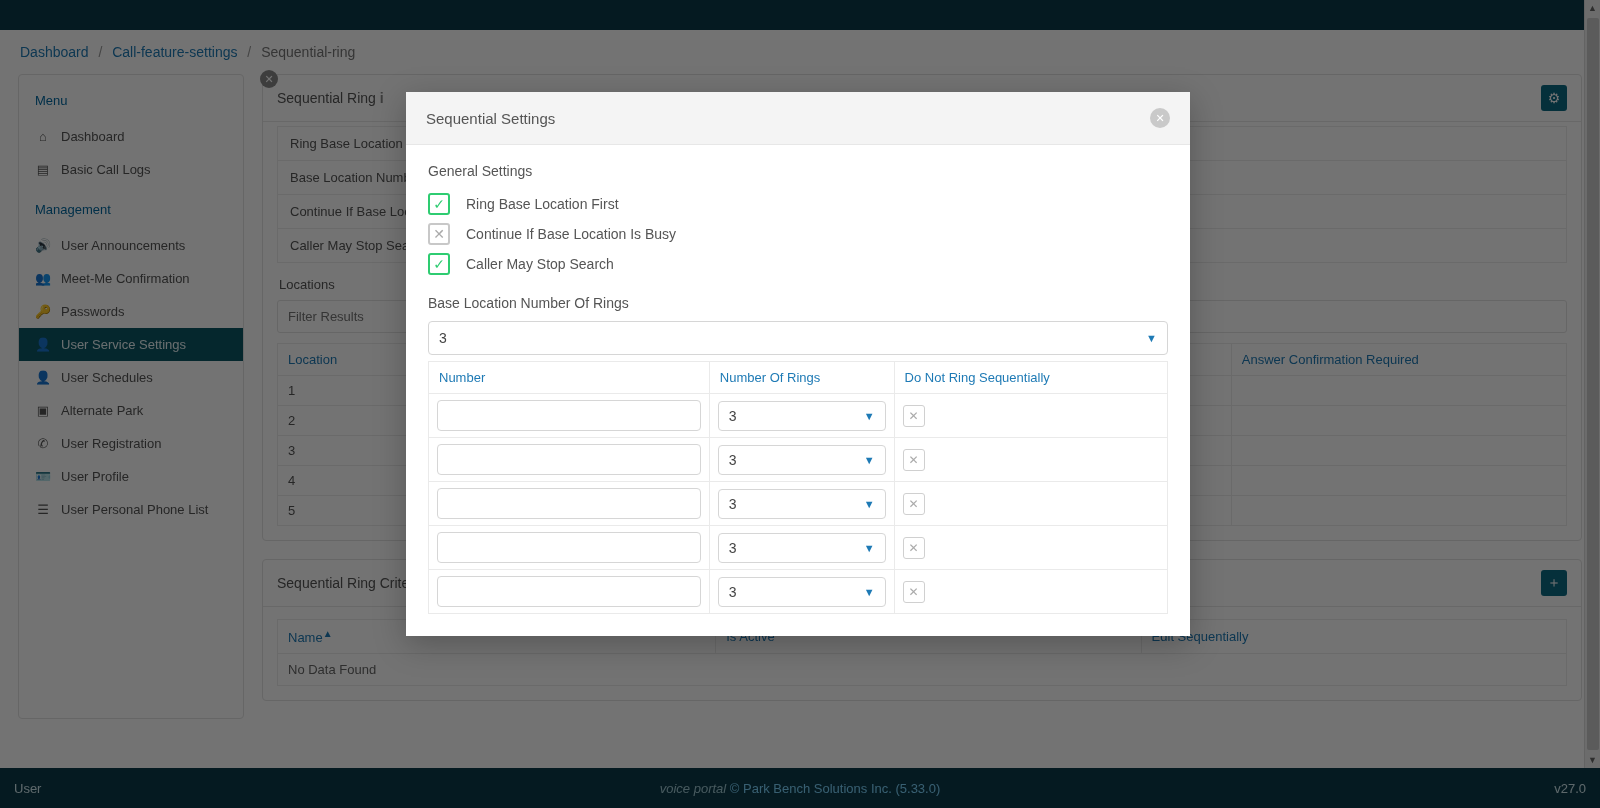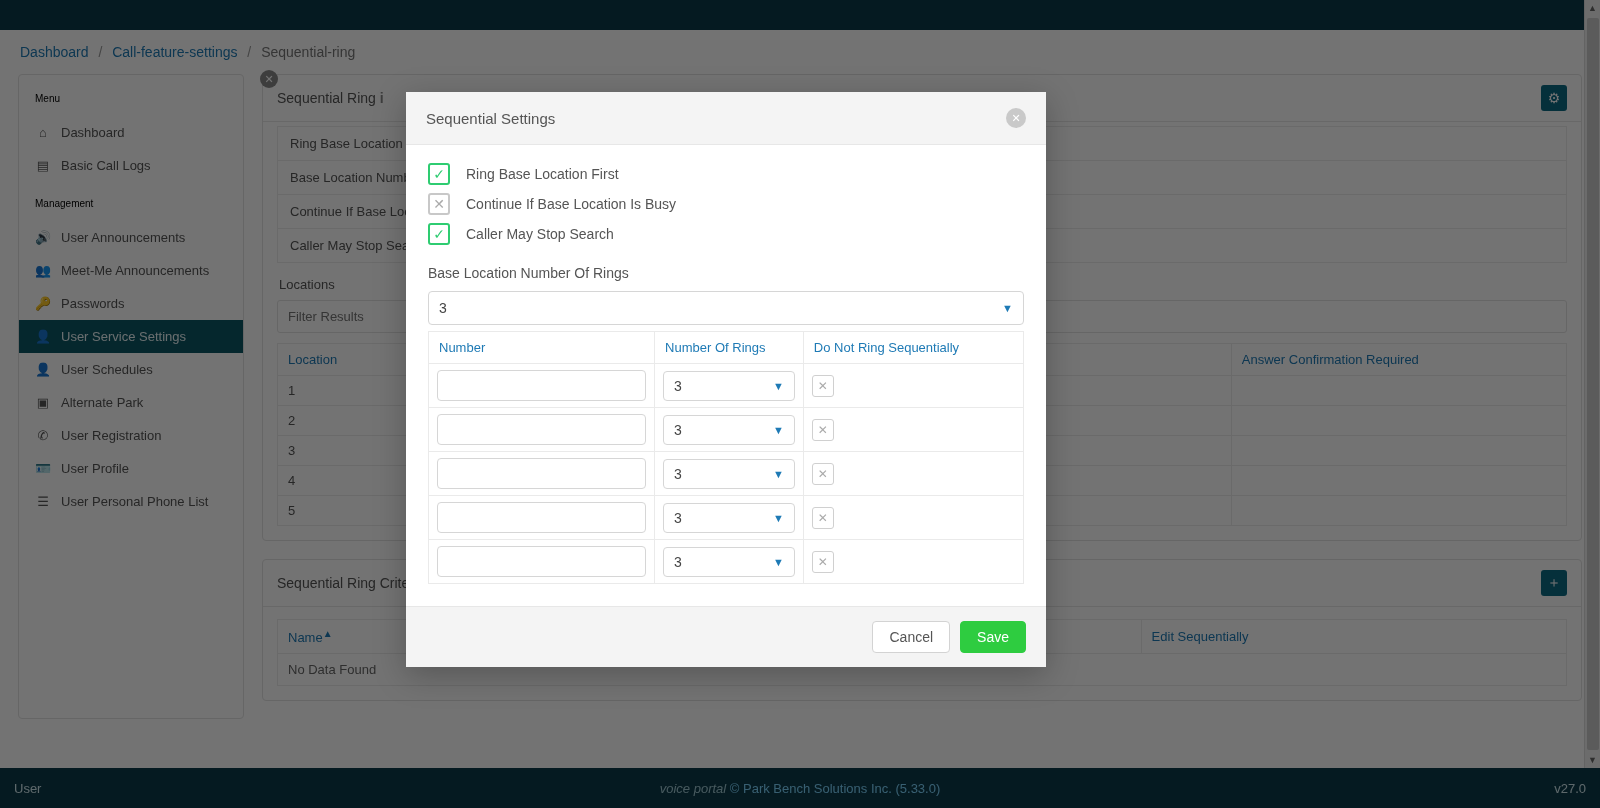--- a/index.html
+++ b/index.html
@@ -41,22 +41,22 @@
   
   .sidebar {
     width: 226px;
     border: 1px solid #e2e2e2;
     border-radius: 4px;
     padding: 12px 0;
     background: #fff;
   }
   .sidebar .title {
     padding: 6px 16px 12px;
-    font-size: 10px;
-    color: #000000;
+    font-size: 13px;
+    color: #0369a1;
   }
   .sidebar .item {
     display: flex; align-items: center;
     gap: 10px;
     padding: 9px 16px;
     color: #555;
     cursor: pointer;
     font-size: 13px;
   }
   .sidebar .item.active {
@@ -122,21 +122,21 @@
   .vscroll {
     position:absolute; right:0; top:0; bottom:40px;
     width:16px; background:#f0f0f0; border-left:1px solid #dcdcdc;
     display:flex; flex-direction:column; justify-content:space-between; align-items:center;
   }
   .vscroll .arrow { width:100%; height:16px; display:flex;align-items:center;justify-content:center; color:#666; font-size:9px; cursor:pointer;}
   .vscroll .thumb { width:12px; flex:1; background:#c9c9c9; border-radius:2px; margin:2px 0;}
   
   .modal {
     position:absolute; z-index:100;
-    width: 640px;
+    width: 784px;
     left: 406px; top: 92px;
     background:#fff; border-radius:0;
     box-shadow: 0 8px 30px rgba(0,0,0,0.25);
     overflow:hidden;
   }
   .modal-head {
     background:#f4f4f4;
     padding: 16px 20px;
     display:flex; align-items:center; justify-content:space-between;
     color:#555; font-size:15px;
@@ -212,21 +212,21 @@
       <span class="ico">▤</span>
       <span>Basic Call Logs</span>
     </div>
     <div class="title" style="margin-top:10px">Management</div>
     <div class="item">
       <span class="ico">🔊</span>
       <span>User Announcements</span>
     </div>
     <div class="item">
       <span class="ico">👥</span>
-      <span>Meet-Me Announcements</span>
+      <span>Meet-Me Confirmation</span>
     </div>
     <div class="item">
       <span class="ico">🔑</span>
       <span>Passwords</span>
     </div>
     <div class="item active">
       <span class="ico">👤</span>
       <span>User Service Settings</span>
     </div>
     <div class="item">
@@ -366,20 +366,21 @@
 </div>
 
 <div class="dim-overlay"></div>
 
 <div class="modal">
   <div class="modal-head">
     <span>Sequential Settings</span>
     <div class="x">✕</div>
   </div>
   <div class="modal-body">
+    <div class="mb-section-title">General Settings</div>
 
     <div class="check-row">
       <div class="chkbox on">✓</div>
       <span>Ring Base Location First</span>
     </div>
     <div class="check-row">
       <div class="chkbox">✕</div>
       <span>Continue If Base Location Is Busy</span>
     </div>
     <div class="check-row">
@@ -456,17 +457,13 @@
             <span class="chev">▼</span>
           </div>
         </td>
         <td class="col-dnr">
               <div class="smallchk">✕</div>
             </td>
       </tr>
     </tbody>
       </table>
   </div>
-  <div class="modal-foot">
-    <button class="btn">Cancel</button>
-    <button class="btn primary">Save</button>
-  </div>
 </div>
 
 </body></html>

